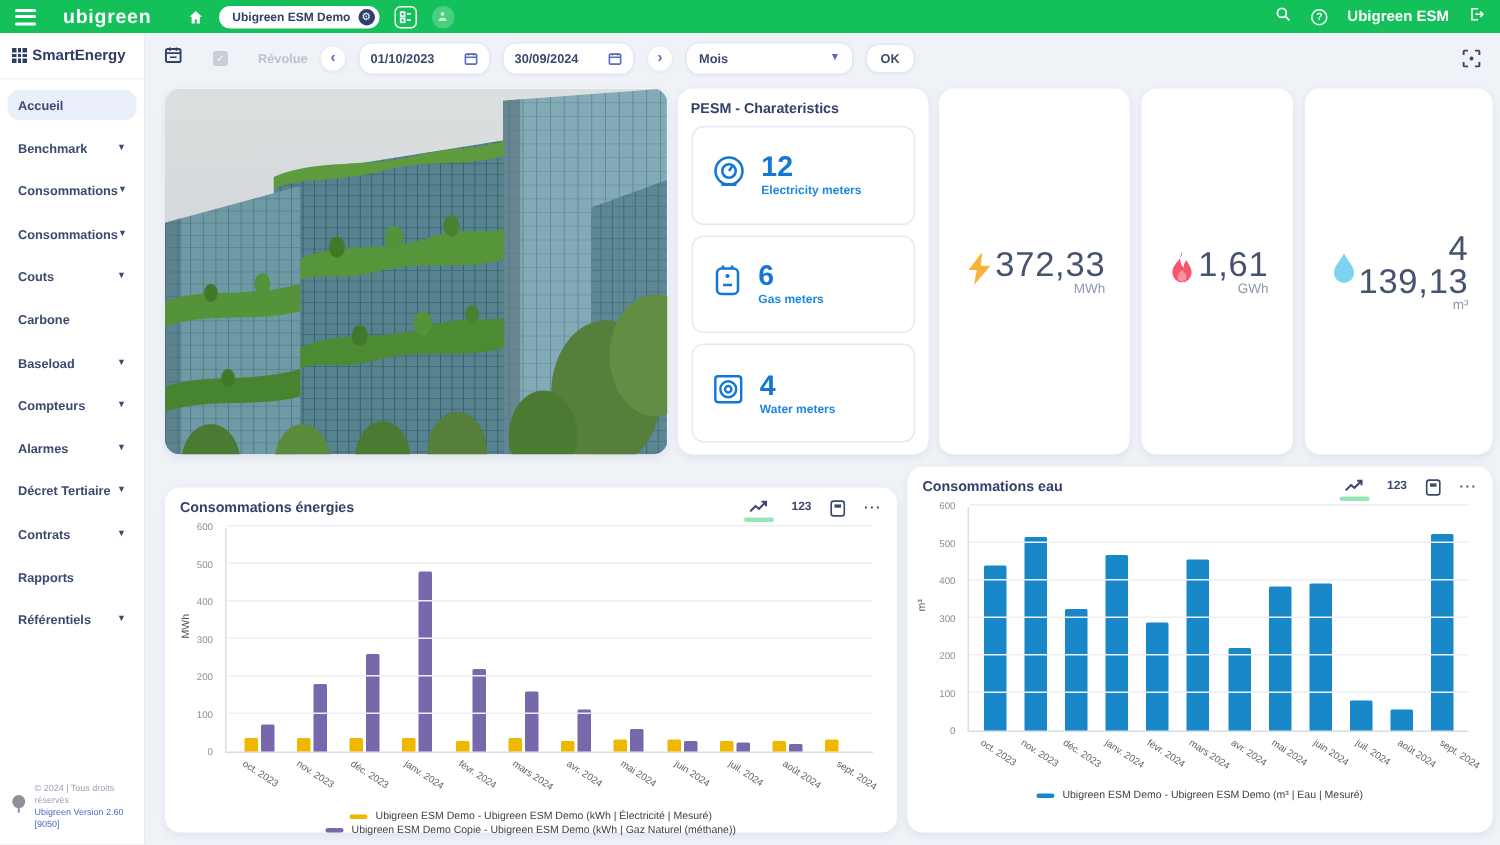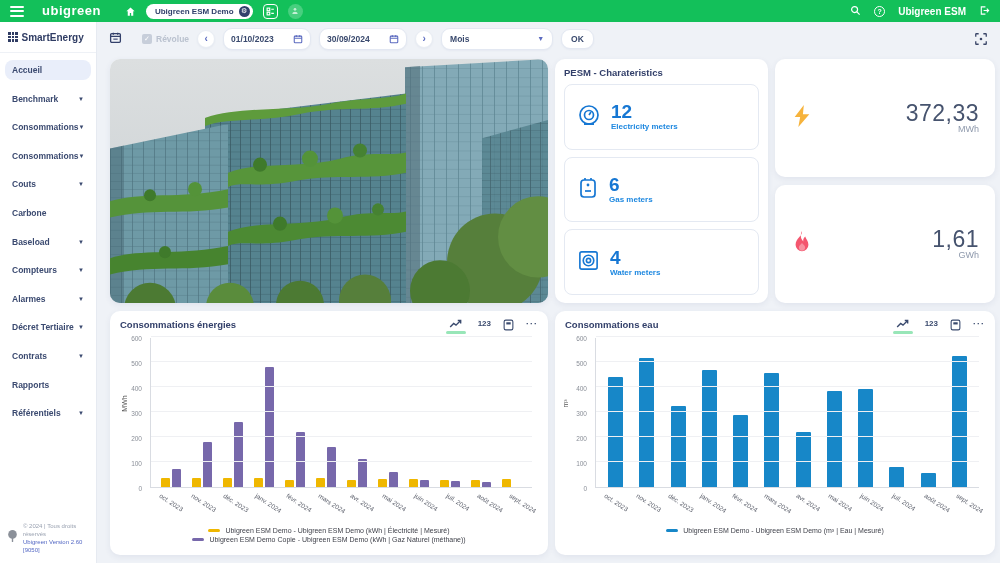--- a/index.html
+++ b/index.html
@@ -46,21 +46,21 @@
   .foot-txt .v { color:#5468C4; }
 
   
   .main { flex:1; display:flex; flex-direction:column; min-width:0; }
   .toolbar { height:33px; display:flex; align-items:center; gap:8px; padding:0 12px; flex-shrink:0; }
   .ctrl { background:#fff; border:1px solid #E3E8F2; border-radius:9px; height:22px;
     display:flex; align-items:center; font-size:8.5px; font-weight:bold; color:#3A4A6E;
     box-shadow:0 1px 2px rgba(60,80,130,.05); }
   .select { width:112px; padding:0 8px; justify-content:space-between; cursor:pointer; }
   .sel-caret { color:#5C6BC0; font-size:7px; }
-  .chk-wrap { display:flex; align-items:center; gap:4px;padding-left:12px; }
+  .chk-wrap { display:flex; align-items:center; gap:20px;padding-left:12px; }
   .chk { width:10px; height:10px; border-radius:2px; background:#C7CEDA; color:#fff;
     font-size:7px; display:flex; align-items:center; justify-content:center; }
   .chk-lbl { font-size:8.5px; font-weight:bold; color:#BAC2CF; }
   .circ-btn { width:18px; height:18px; border-radius:50%; background:#fff; border:1px solid #E9EDF4;
     color:#5C6BC0; font-size:10px; font-weight:bold; display:flex; align-items:center;
     justify-content:center; cursor:pointer; box-shadow:0 1px 2px rgba(60,80,130,.06); }
   .date-field { width:88px; padding:0 7px; justify-content:space-between; cursor:pointer; }
   .ok-btn { padding:0 9px; height:20px; cursor:pointer; }
   .focus-btn { margin-left:auto; cursor:pointer; display:flex; }
 
@@ -73,29 +73,29 @@
   .image-card svg { display:block; width:100%; height:100%; }
 
   .pesm-card { width:213px; padding:8px 9px; display:flex; flex-direction:column; }
   .pesm-title { font-size:9.5px; font-weight:bold; color:#33406A; margin-bottom:6px; }
   .meter-box { flex:1; border:1px solid #E4E9F2; border-radius:8px; margin-bottom:7px;
     display:flex; align-items:center; gap:10px; padding:0 12px; }
   .meter-box:last-child { margin-bottom:0; }
   .meter-txt .val { font-size:19px; font-weight:bold; color:#1677D3; line-height:20px; }
   .meter-txt .lbl { font-size:8px; font-weight:bold; color:#1E88E0; }
 
-  .kpi-col { flex:1; display:flex; flex-direction:column; gap:8px; }
+  .kpi-col { flex:1; display:flex; flex-direction:row; gap:8px; }
   .kpi-card { flex:1; display:flex; align-items:center; padding:0 16px; }
   .kpi-val { margin-left:auto; text-align:right; color:#46536E; }
   .kpi-val .num { font-size:23px; font-weight:400; letter-spacing:.5px; line-height:22px; }
   .kpi-val .unit { font-size:9px; color:#8E99AC; }
 
   
   .chart-card { padding:8px 10px 6px 10px; display:flex; flex-direction:column; min-width:0; }
-  .chart-card.left { width:438px; flex-shrink:0; }
+  .chart-card.left { width:488px; flex-shrink:0;margin-top:14px; }
   .chart-card.right { flex:1; }
   .chart-head { display:flex; align-items:flex-start; }
   .chart-title { font-size:9.5px; font-weight:bold; color:#33406A; }
   .chart-actions { margin-left:auto; display:flex; gap:12px; }
   .icon-line { display:flex; flex-direction:column; align-items:center; gap:2px; cursor:pointer; }
   .active-underline { width:20px; height:3px; border-radius:2px; background:#98E6B8; }
   .num-ic { font-size:8px; font-weight:bold; color:#3A4A6E; cursor:pointer; }
   .calc-ic { cursor:pointer; display:flex; }
   .more-ic { font-size:9px; font-weight:bold; color:#3A4A6E; letter-spacing:1px; cursor:pointer; }
 
@@ -421,20 +421,31 @@
                 <svg width="22" height="26" viewBox="0 0 24 26">
                     <path d="M12 1c1 5-7 8-7 15a7 7 0 0 0 14 0c0-4-2.5-6-3.5-9-2 2-2.5 3.5-2 5.5C11 10 9.5 6 12 1z" fill="#F4566E"></path>
                     <path d="M12 22.5a3.4 3.4 0 0 1-3.4-3.4c0-2 1.7-3 3.4-5 1.7 2 3.4 3 3.4 5A3.4 3.4 0 0 1 12 22.5z" fill="#fff" opacity=".35"></path>
                   </svg>
               </span>
               <div class="kpi-val">
                 <div class="num">1,61</div>
                 <div class="unit">GWh</div>
               </div>
             </div>
+            <div class="card kpi-card">
+              <span>
+                <svg width="20" height="26" viewBox="0 0 24 28">
+                    <path d="M12 2C9 8 4 12 4 17.5a8 8 0 0 0 16 0C20 12 15 8 12 2z" fill="#7FD3F1"></path>
+                  </svg>
+              </span>
+              <div class="kpi-val">
+                <div class="num">4 139,13</div>
+                <div class="unit">m³</div>
+              </div>
+            </div>
           </div>
         </div>
 
         <div class="row2">
           <div class="card chart-card left">
             <div class="chart-head">
               <span class="chart-title">Consommations énergies</span>
               <div class="chart-actions">
                 <span class="icon-line">
                   <svg width="14" height="10" viewBox="0 0 24 16" fill="none" stroke="#3A4A6E" stroke-width="2.4">

